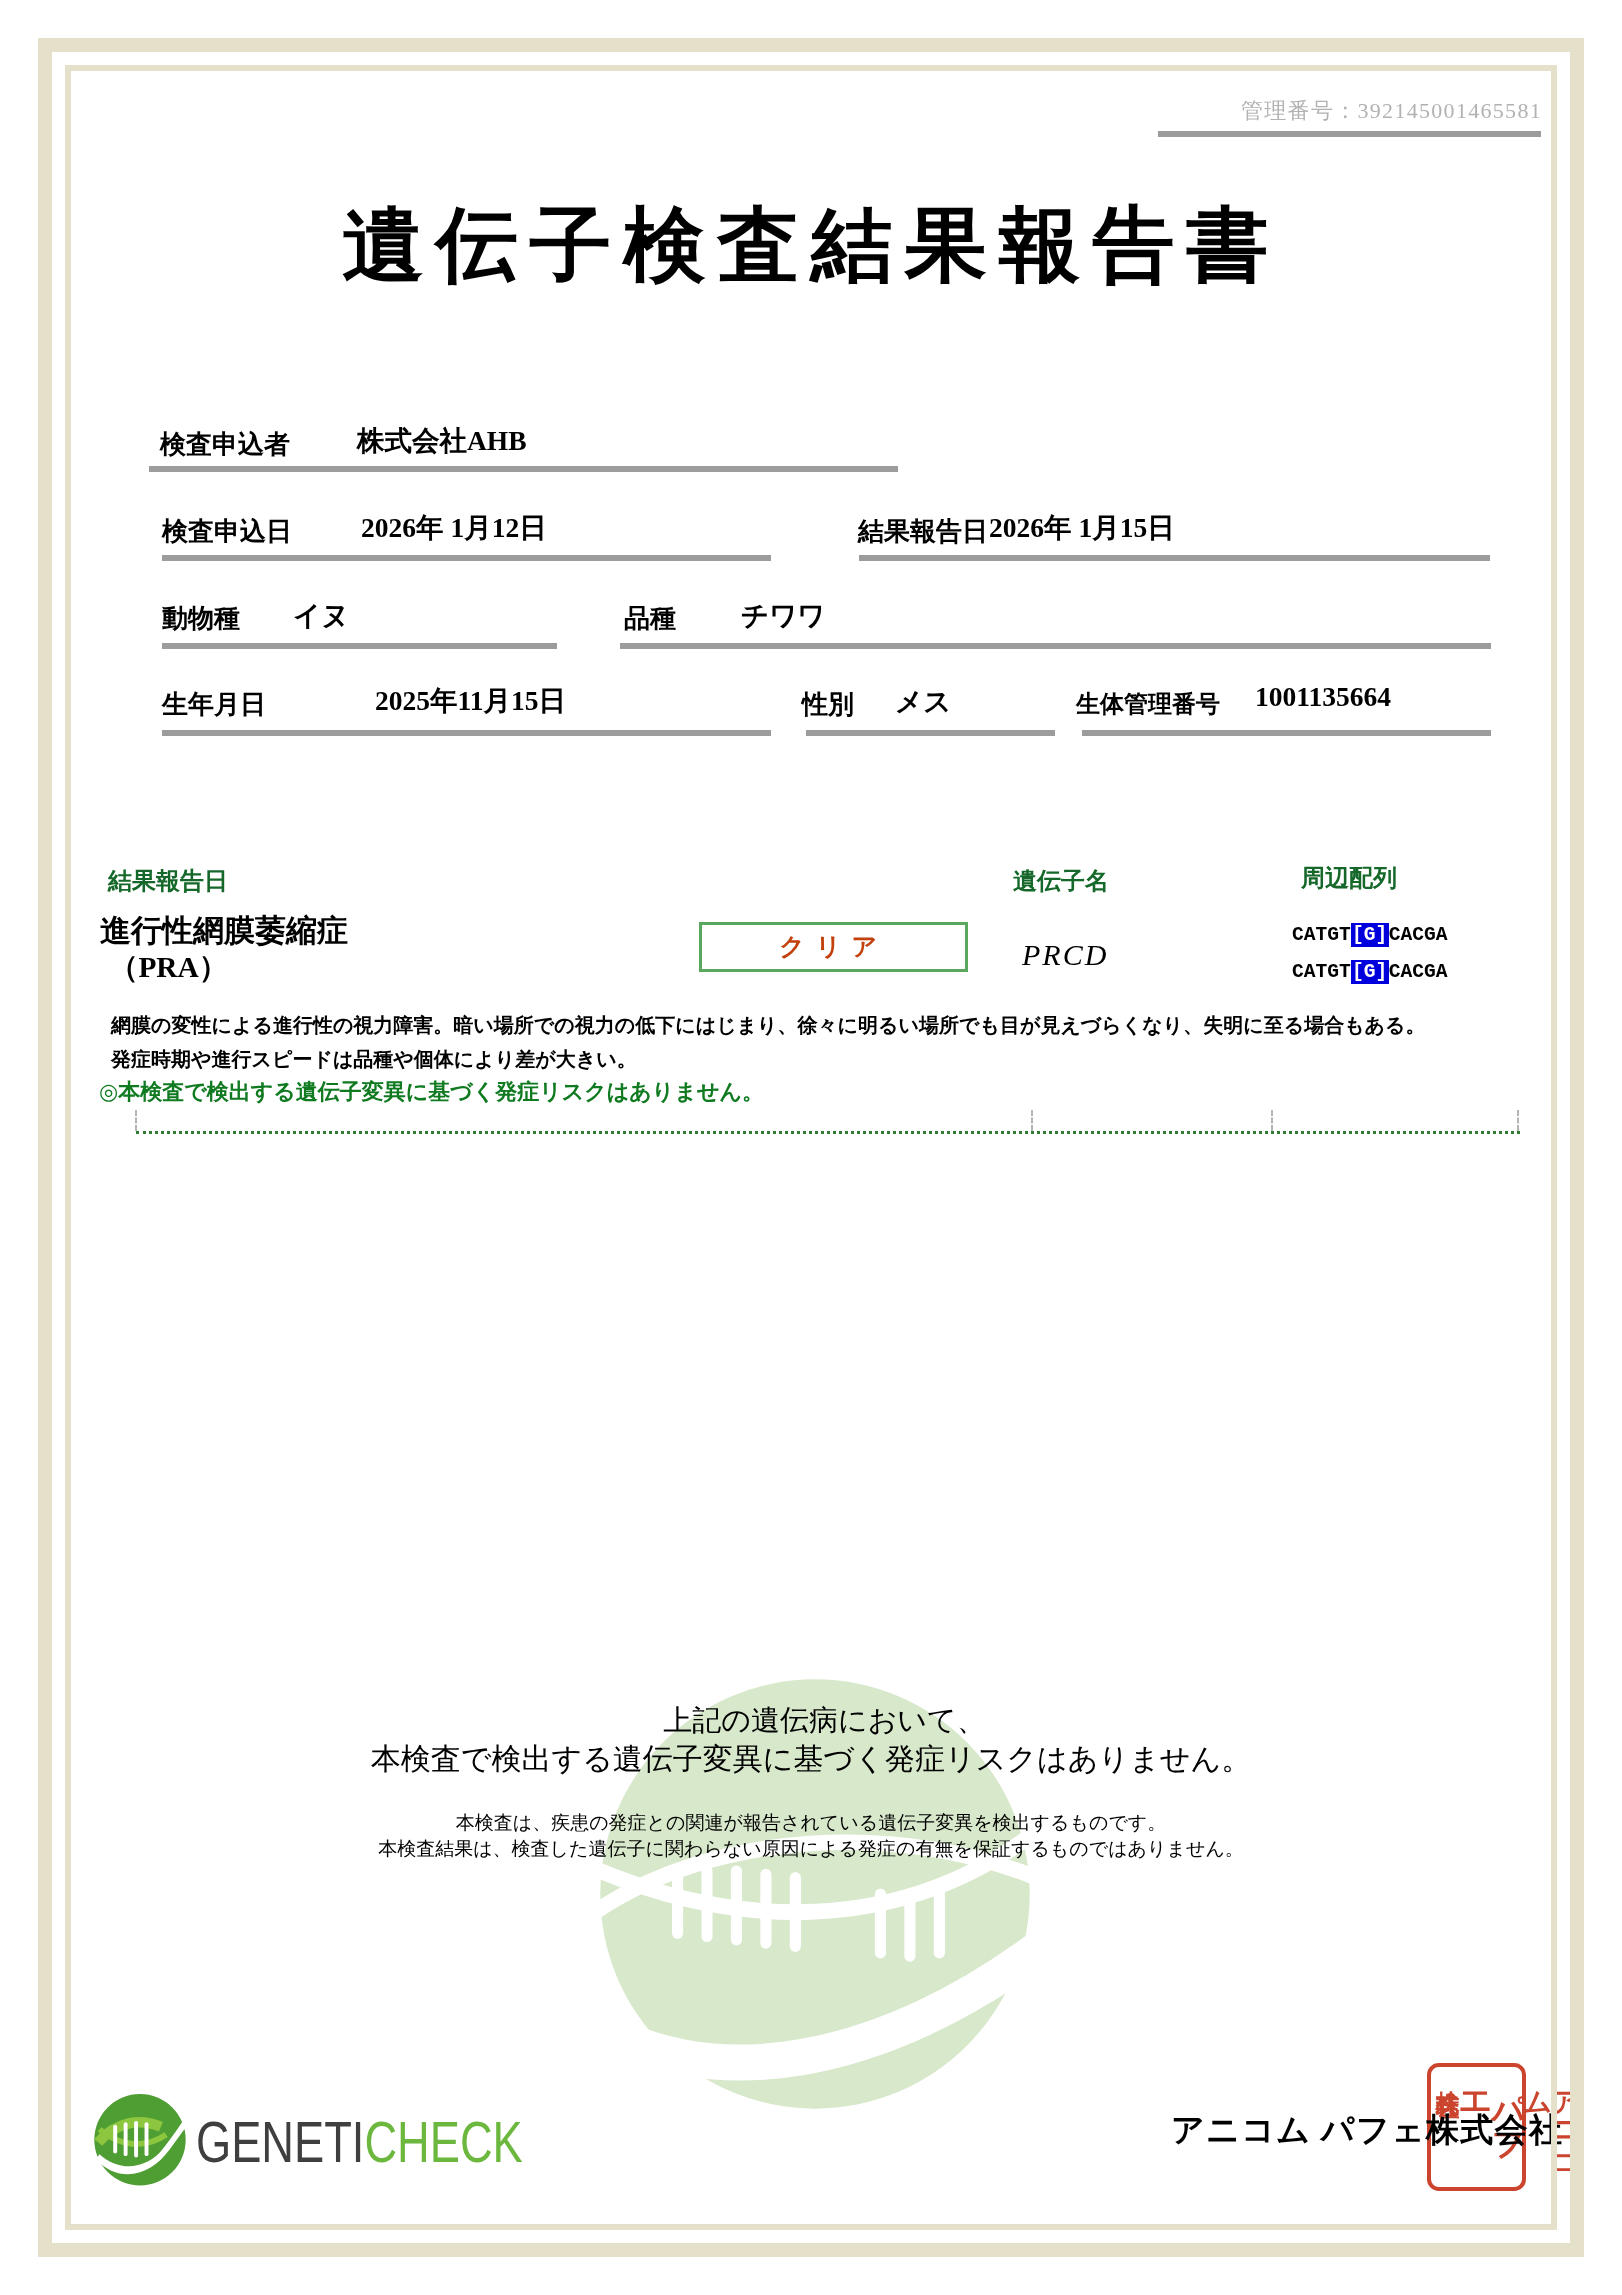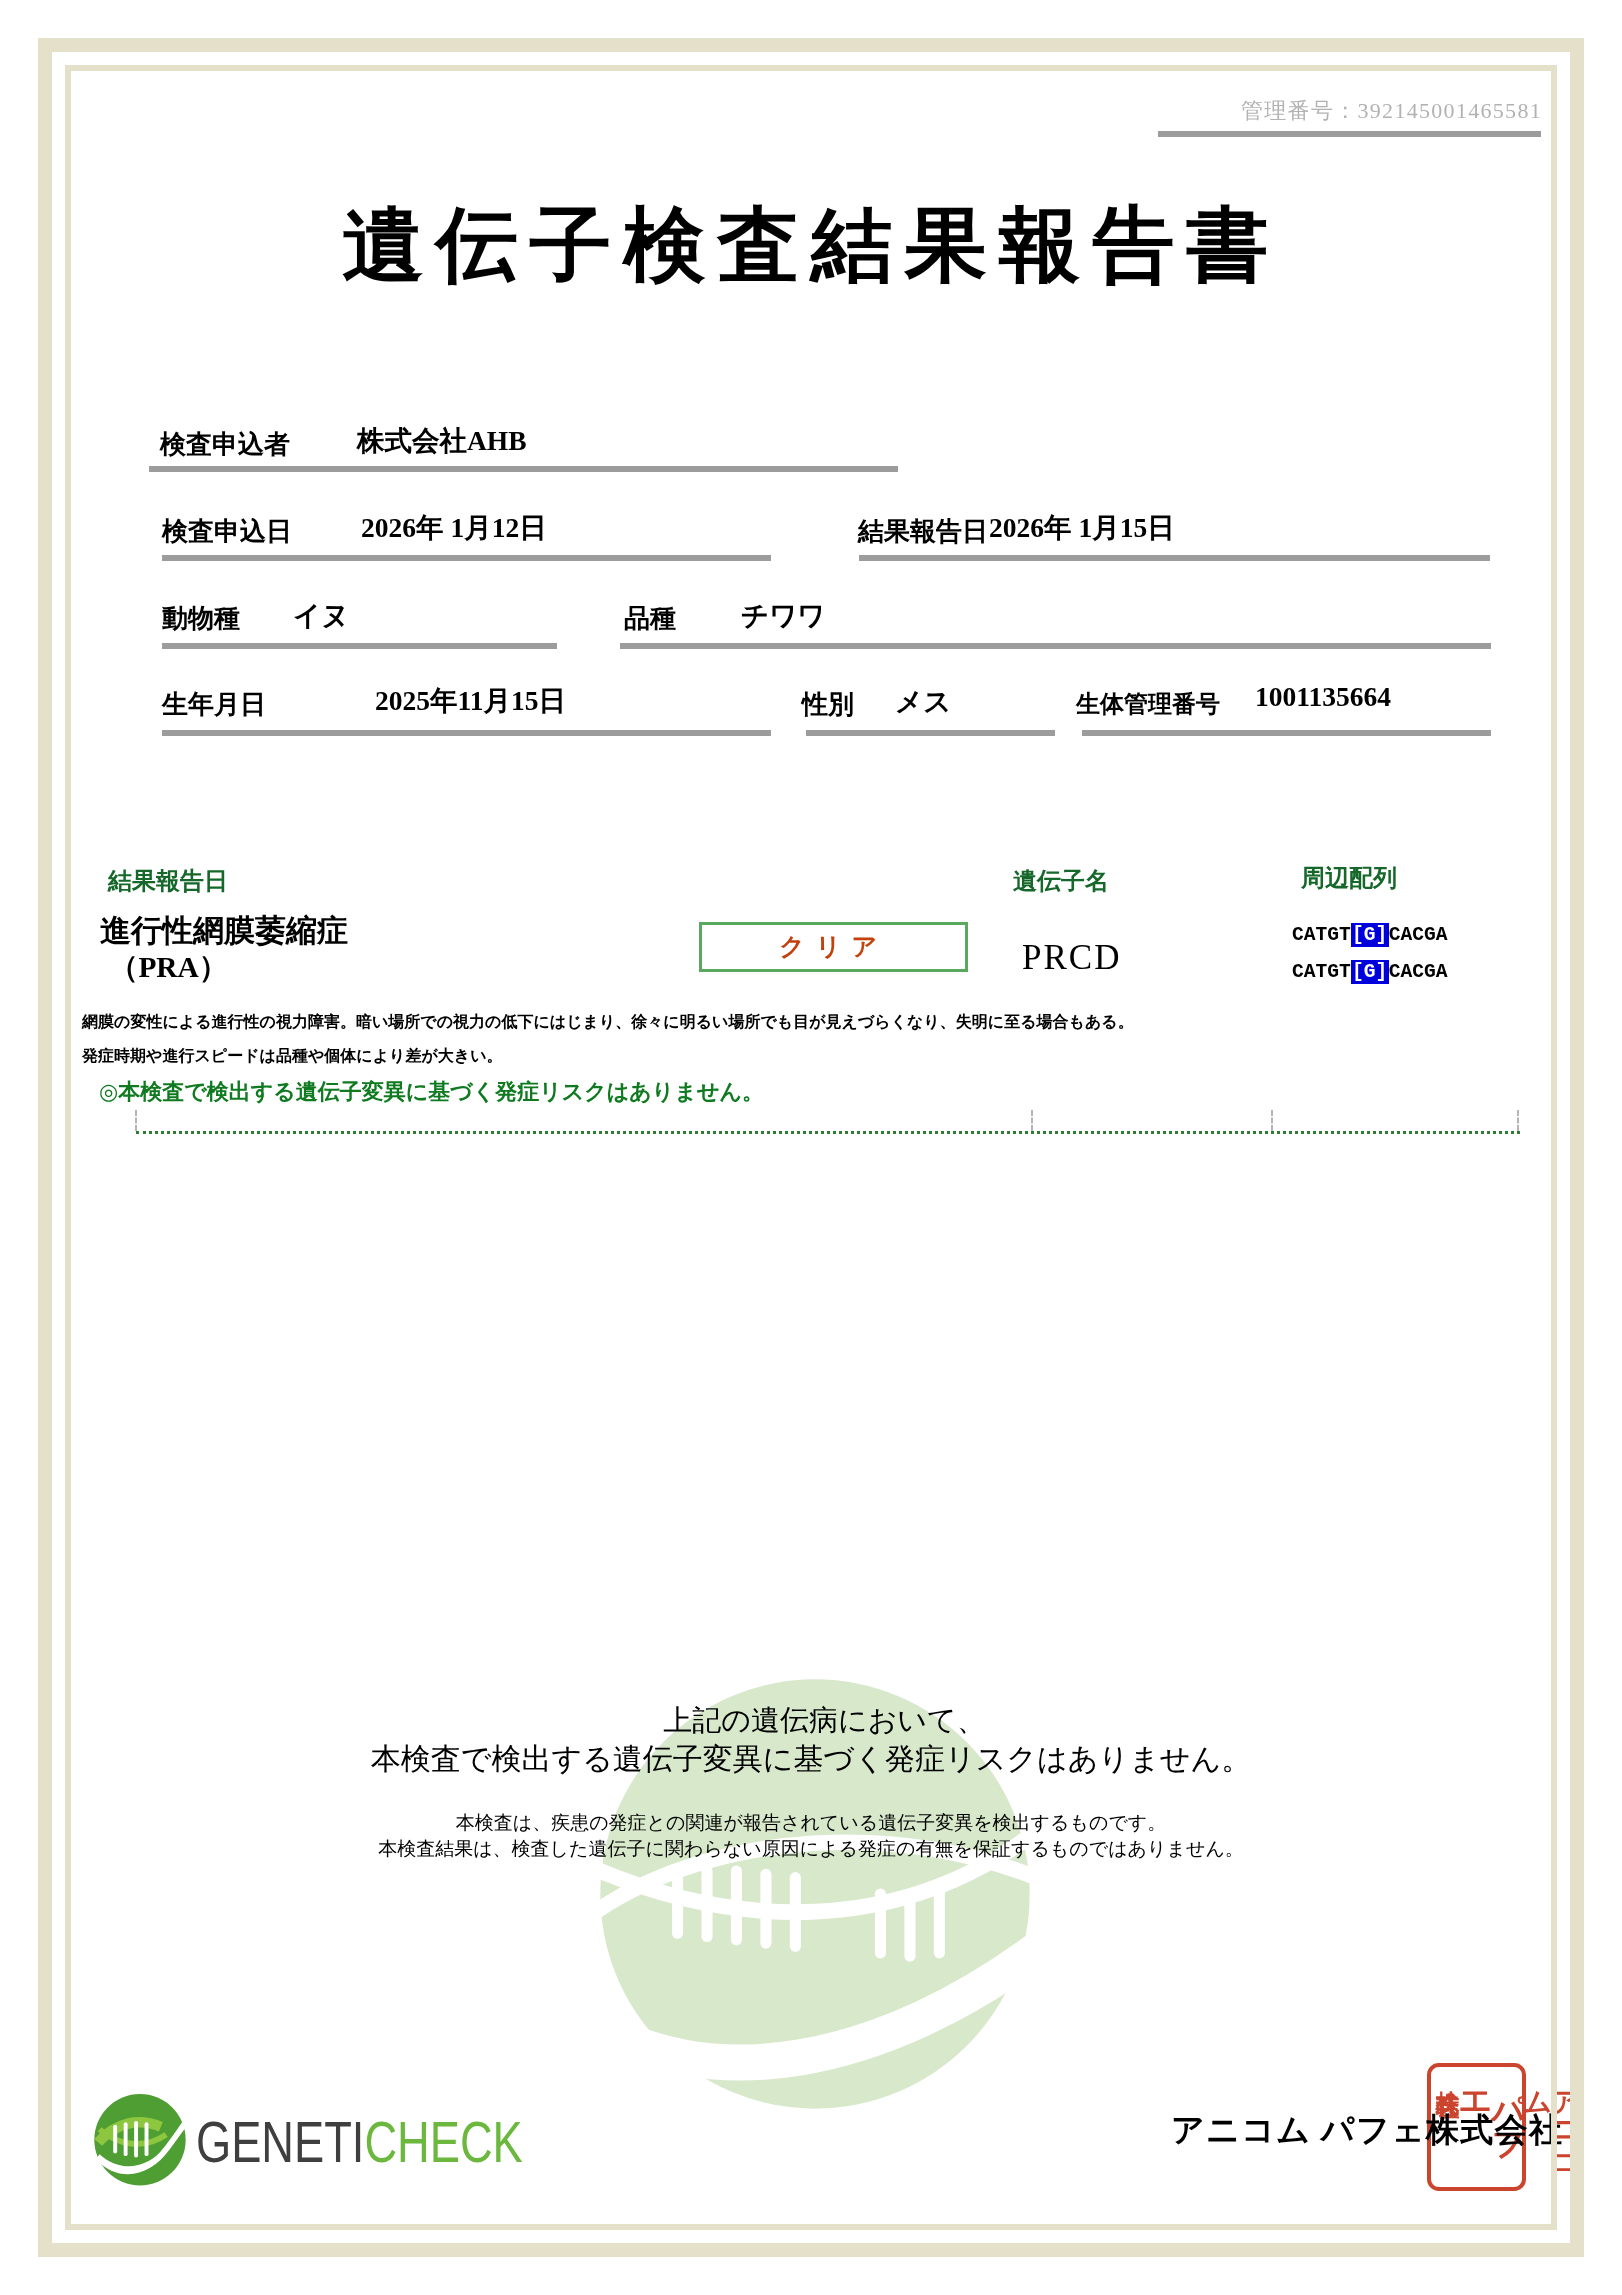--- a/index.html
+++ b/index.html
@@ -21,25 +21,25 @@
   .flabel{font-size:26px;font-weight:bold;white-space:nowrap;z-index:2;}
   .fvalue{font-size:27.5px;font-weight:bold;white-space:nowrap;z-index:2;}
   .bar{height:5.9px;background:#9c9c9c;z-index:2;}
   
   .green-h{font-size:24px;font-weight:bold;color:#15682a;white-space:nowrap;z-index:2;}
   .disease{left:100px;top:910px;font-size:31px;font-weight:bold;z-index:2;}
   .abbr{left:109px;top:948px;font-size:29.4px;font-weight:bold;z-index:2;}
   .result-box{left:699px;top:922px;width:263px;height:44px;border:3.3px solid #5aa85e;
               text-align:center;line-height:44px;font-size:25px;letter-spacing:10.5px;
               color:#c2410c;font-weight:bold;z-index:2;}
-  .gene-name{left:1022px;top:938px;font-size:35px;letter-spacing:2px;z-index:2;}
+  .gene-name{left:1022px;top:938px;font-size:30px;letter-spacing:2px;z-index:2;font-style:italic;}
   .seq{left:1292px;font-family:"Liberation Mono","DejaVu Sans Mono",monospace;
        font-size:19.6px;font-weight:bold;white-space:nowrap;z-index:2;}
   .seq .allele{background:#0000dd;color:#ffffff;padding:0.7px 1.3px;}
-  .desc{left:82px;width:1446px;font-size:16px;font-weight:bold;line-height:1.3;z-index:2;}
+  .desc{left:111px;width:1446px;font-size:20px;font-weight:bold;line-height:1.3;z-index:2;}
   .risk{left:99px;top:1077px;font-size:22px;font-weight:bold;color:#0f7a20;z-index:2;}
   .vdash{top:1110px;height:21px;width:0;border-left:2px dashed #b5b5b5;z-index:2;}
   .dotline{left:136px;top:1131px;width:1384px;height:0;border-top:3.9px dotted #2e7d32;z-index:2;}
   
   .center-line{left:0;right:0;text-align:center;font-family:"Liberation Sans","DejaVu Sans",sans-serif;z-index:2;}
   .sum1{top:1701px;font-size:29px;margin-left:27px;}
   .sum2{top:1739px;font-size:30px;}
   .note1{top:1810px;font-size:19px;}
   .note2{top:1836px;font-size:19px;}
   

